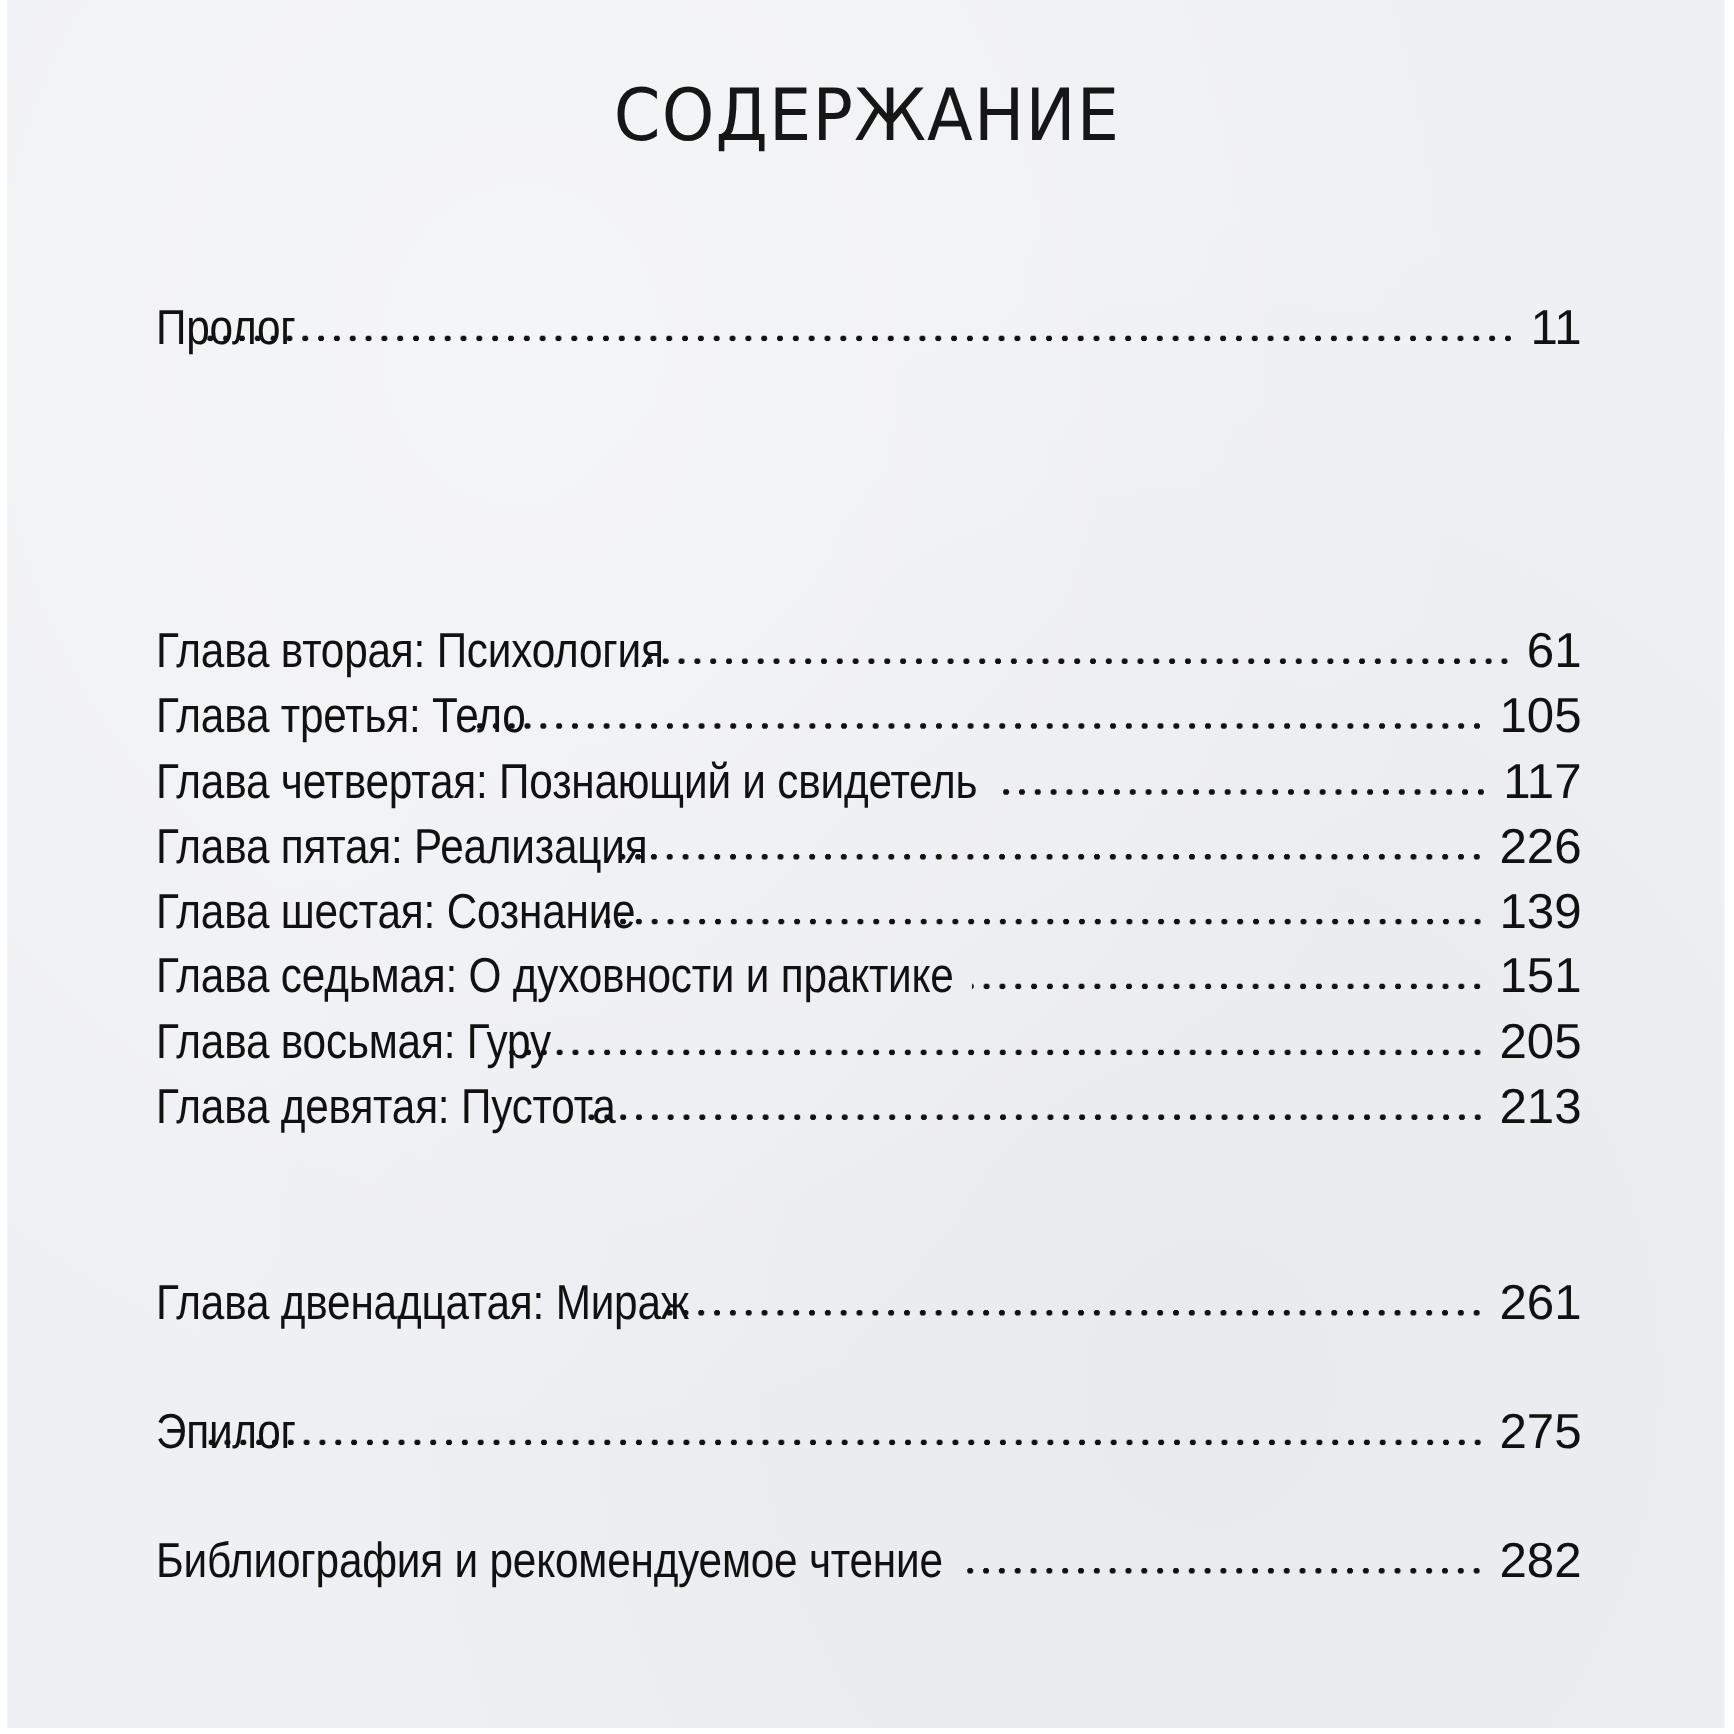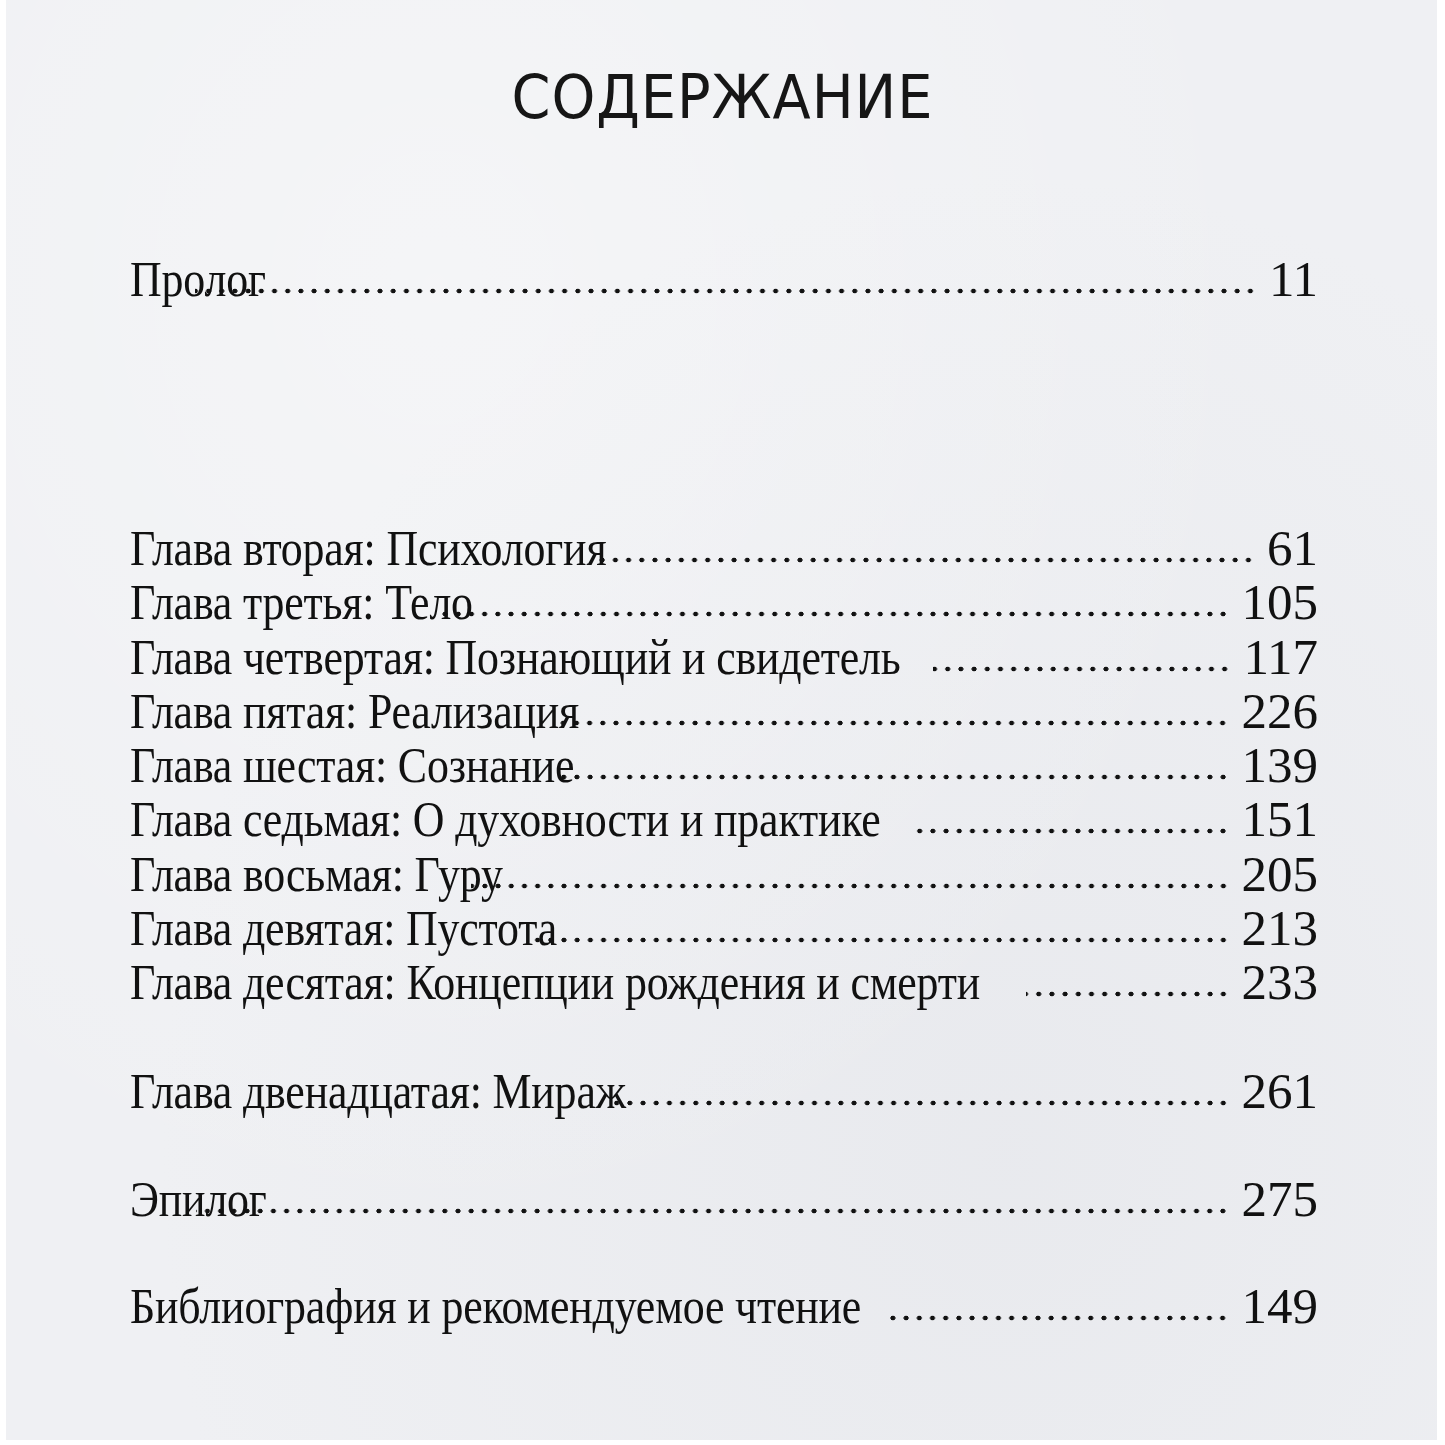--- a/index.html
+++ b/index.html
@@ -44,22 +44,22 @@
       width: 1445px;
       height: 1445px;
     }
     .toc-row {
       position: absolute;
       left: 130px;
       width: 1188px;
       height: 50px;
       display: flex;
       align-items: baseline;
-      font-family: Liberation Serif, serif;
-      font-size: 51px;
+      font-family: Liberation Sans, sans-serif;
+      font-size: 41px;
       color: #111111;
       white-space: nowrap;
       text-decoration: none;
       cursor: pointer;
     }
     .toc-row .label {
       flex: 0 0 auto;
       display: inline-block;
       transform-origin: left center;
       transform: scaleX(0.86);
@@ -129,33 +129,28 @@
   <a class="toc-row" style="top:845px">
     <span class="label">Глава восьмая: Гуру</span>
     <span class="leader"></span>
     <span class="page-num">205</span>
   </a>
   <a class="toc-row" style="top:899px">
     <span class="label">Глава девятая: Пустота</span>
     <span class="leader"></span>
     <span class="page-num">213</span>
   </a>
-  <a class="toc-row" style="top:953px">
-    <span class="label">Глава десятая: Концепции рождения и смерти</span>
-    <span class="leader"></span>
-    <span class="page-num">233</span>
-  </a>
   <a class="toc-row" style="top:1062px">
     <span class="label">Глава двенадцатая: Мираж</span>
     <span class="leader"></span>
     <span class="page-num">261</span>
   </a>
   <a class="toc-row" style="top:1170px">
     <span class="label">Эпилог</span>
     <span class="leader"></span>
     <span class="page-num">275</span>
   </a>
   <a class="toc-row" style="top:1277px">
     <span class="label">Библиография и рекомендуемое чтение</span>
     <span class="leader"></span>
-    <span class="page-num">149</span>
+    <span class="page-num">282</span>
   </a>
 </div>
 
 </body></html>

